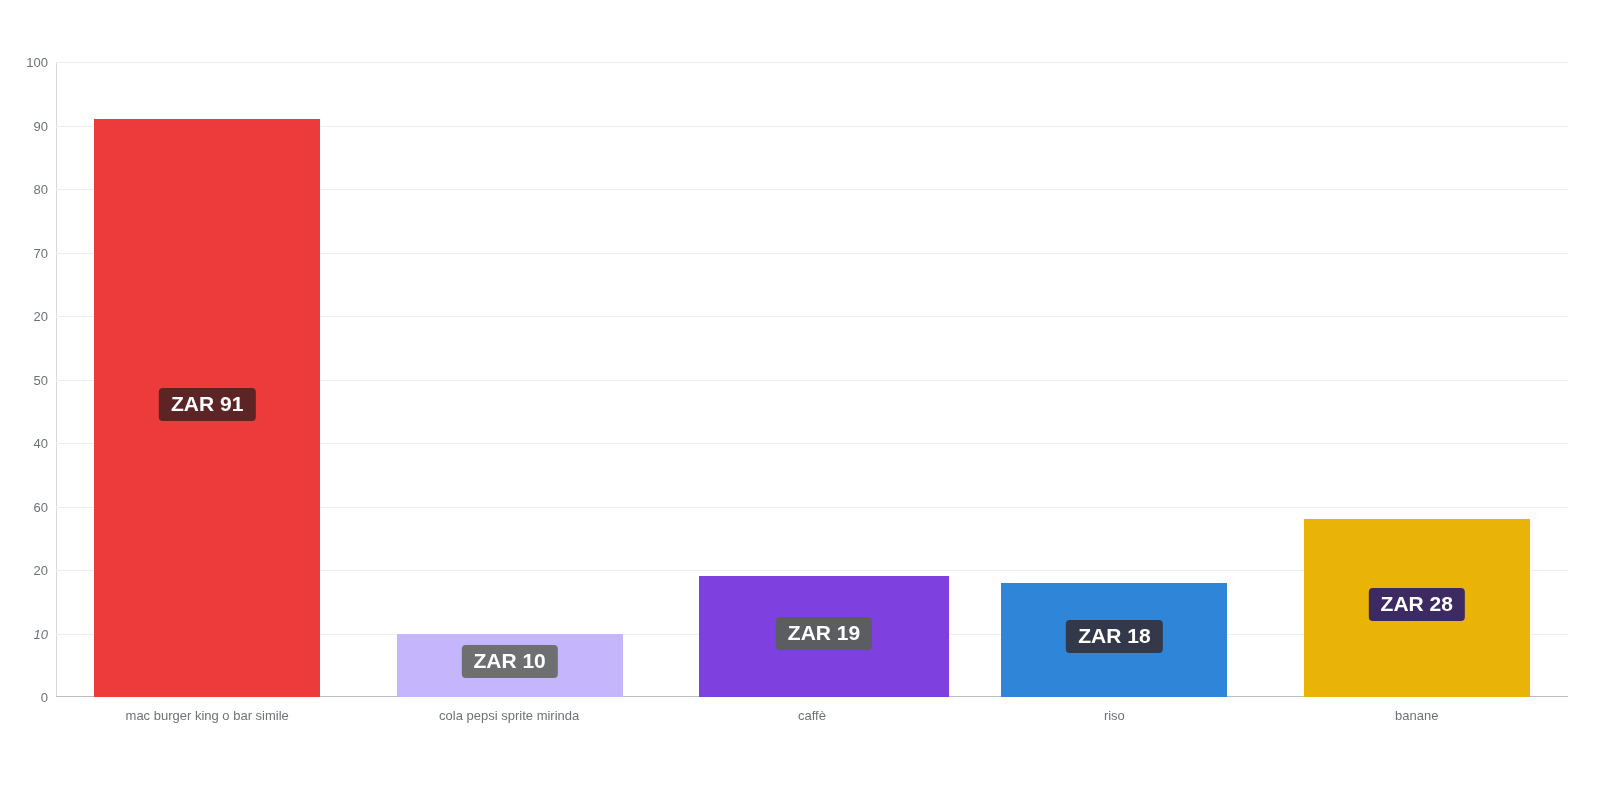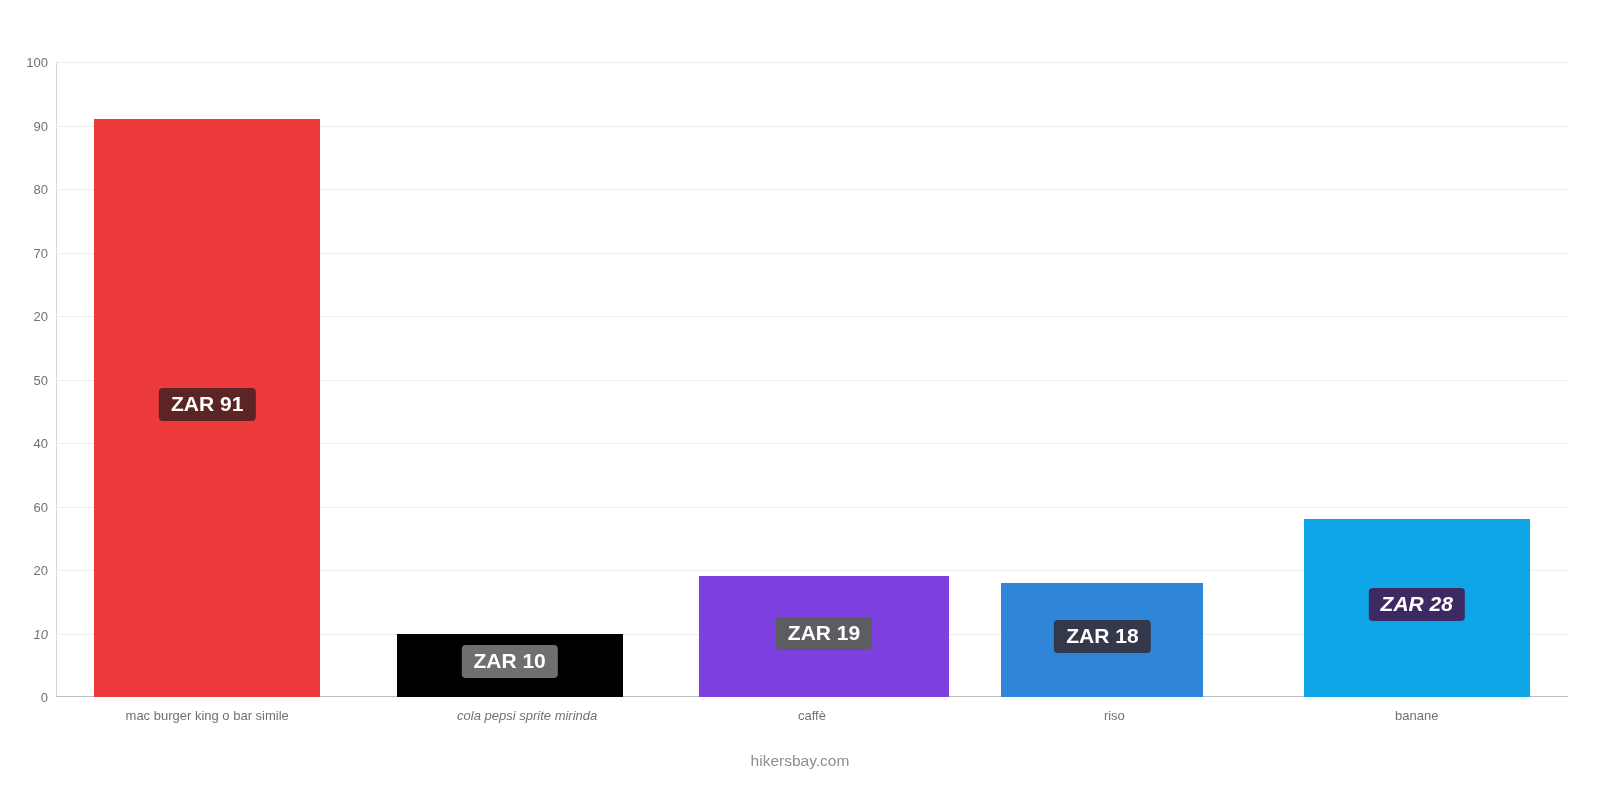--- a/index.html
+++ b/index.html
@@ -136,38 +136,37 @@
         <div class="y-tick-inner" style="top: 254px;">20</div>
         <div class="y-tick-inner" style="top: 190.5px;">70</div>
         <div class="y-tick-inner" style="top: 127px;">80</div>
         <div class="y-tick-inner" style="top: 63.5px;">90</div>
         <div class="y-tick-inner" style="top: 0px;">100</div>
       </div>
     <div id="bars">
         <div class="bar" style="left: 38.2px; width: 226px; height: 577.85px; background: rgb(237, 58, 58);">
           <div class="bar-label" style="background: rgb(92, 36, 36); top: 268.925px;">ZAR 91</div>
         </div>
-        <div class="bar" style="left: 340.6px; width: 226px; height: 63.5px; background: #000000;">
+        <div class="bar" style="left: 340.6px; width: 226px; height: 63.5px; background: #c4b5fd;">
           <div class="bar-label" style="background: rgb(109, 111, 113); top: 11.75px;">ZAR 10</div>
         </div>
         <div class="bar" style="left: 643px; width: 250px; height: 120.65px; background: rgb(127, 64, 224);">
           <div class="bar-label" style="background: rgb(91, 93, 96); top: 40.325px;">ZAR 19</div>
         </div>
-        <div class="bar" style="left: 945.4px; width: 202px; height: 114.3px; background: rgb(47, 134, 216);">
+        <div class="bar" style="left: 945.4px; width: 226px; height: 114.3px; background: rgb(47, 134, 216);">
           <div class="bar-label" style="background: rgb(51, 57, 74); top: 37.15px;">ZAR 18</div>
         </div>
-        <div class="bar" style="left: 1247.8px; width: 226px; height: 177.8px; background: #0ea5e9; font-style: italic;">
+        <div class="bar" style="left: 1247.8px; width: 226px; height: 177.8px; background: #eab308;">
           <div class="bar-label" style="background: rgb(61, 42, 99); top: 68.9px;">ZAR 28</div>
         </div>
       </div>
   </div>
 
   <div id="xticks">
       <div class="x-tick" style="left: 56px; width: 302.4px;">mac burger king o bar simile</div>
-      <div class="x-tick" style="left: 376px; width: 302.4px; font-style: italic;">cola pepsi sprite mirinda</div>
+      <div class="x-tick" style="left: 358px; width: 302.4px;">cola pepsi sprite mirinda</div>
       <div class="x-tick" style="left: 660.8px; width: 302.4px;">caffè</div>
       <div class="x-tick" style="left: 963.2px; width: 302.4px;">riso</div>
       <div class="x-tick" style="left: 1265.6px; width: 302.4px;">banane</div>
     </div>
 
-  <div class="footer">hikersbay.com</div>
 
 </div>
 
 </body></html>

